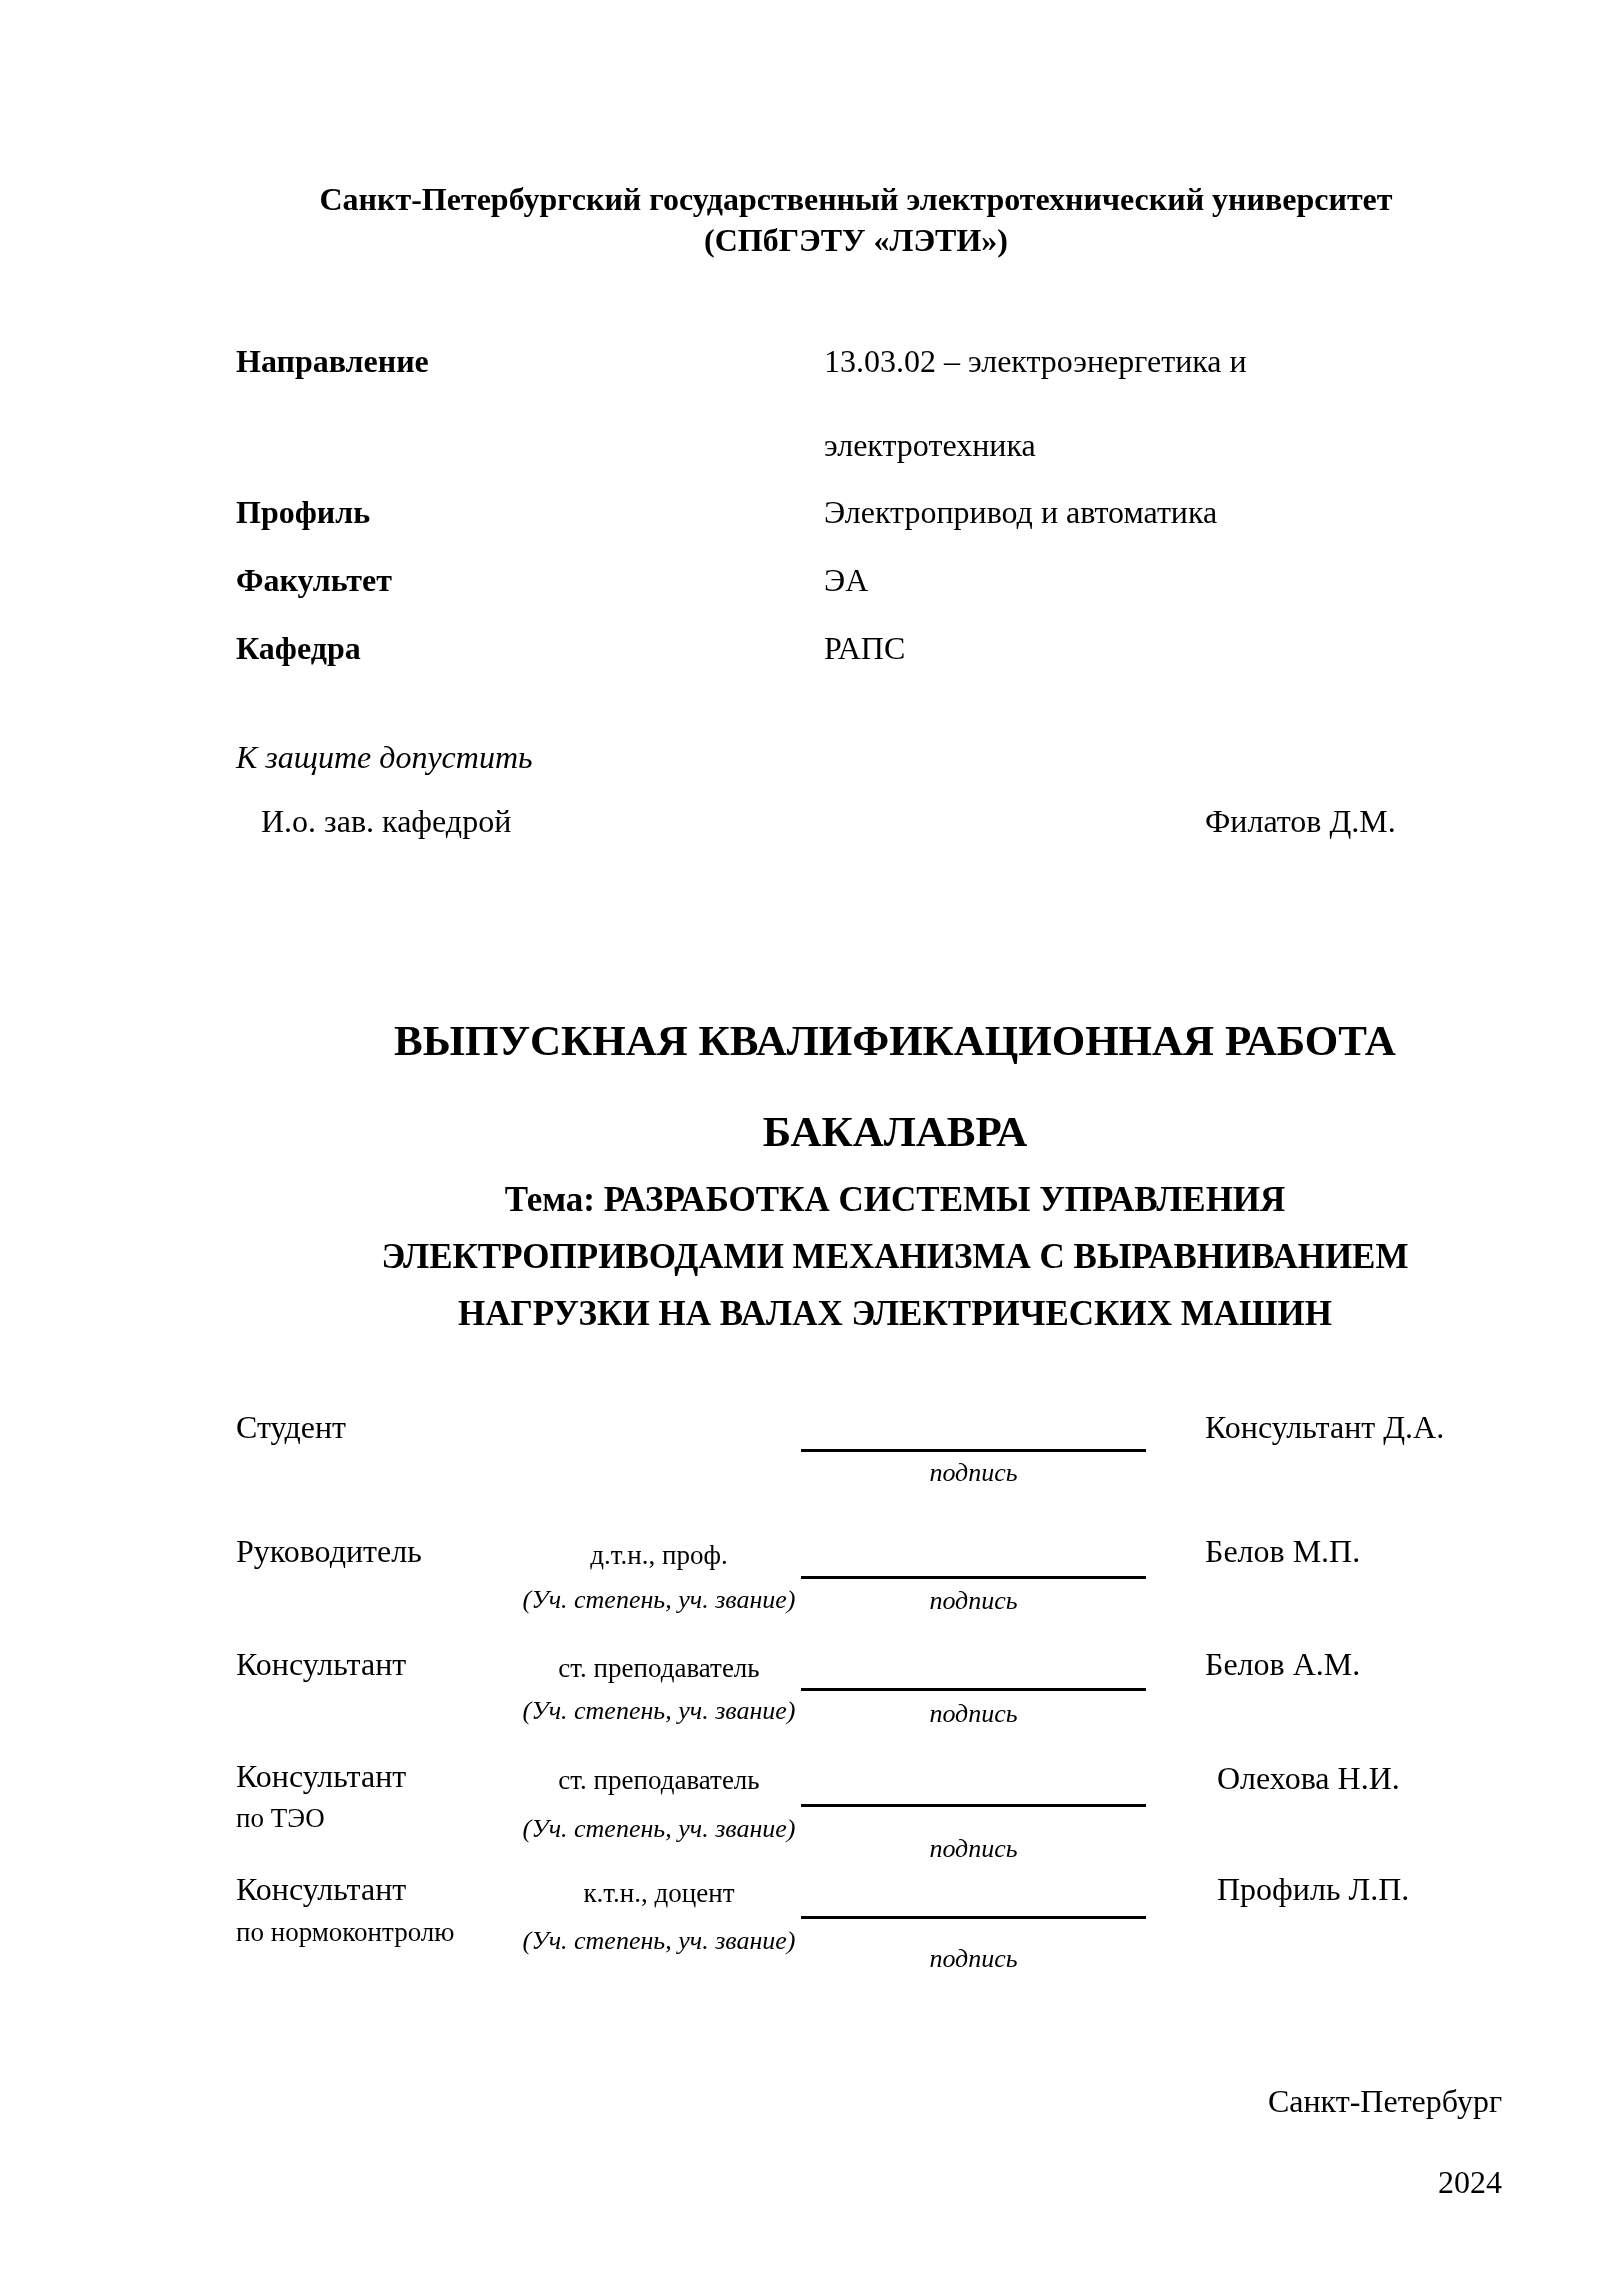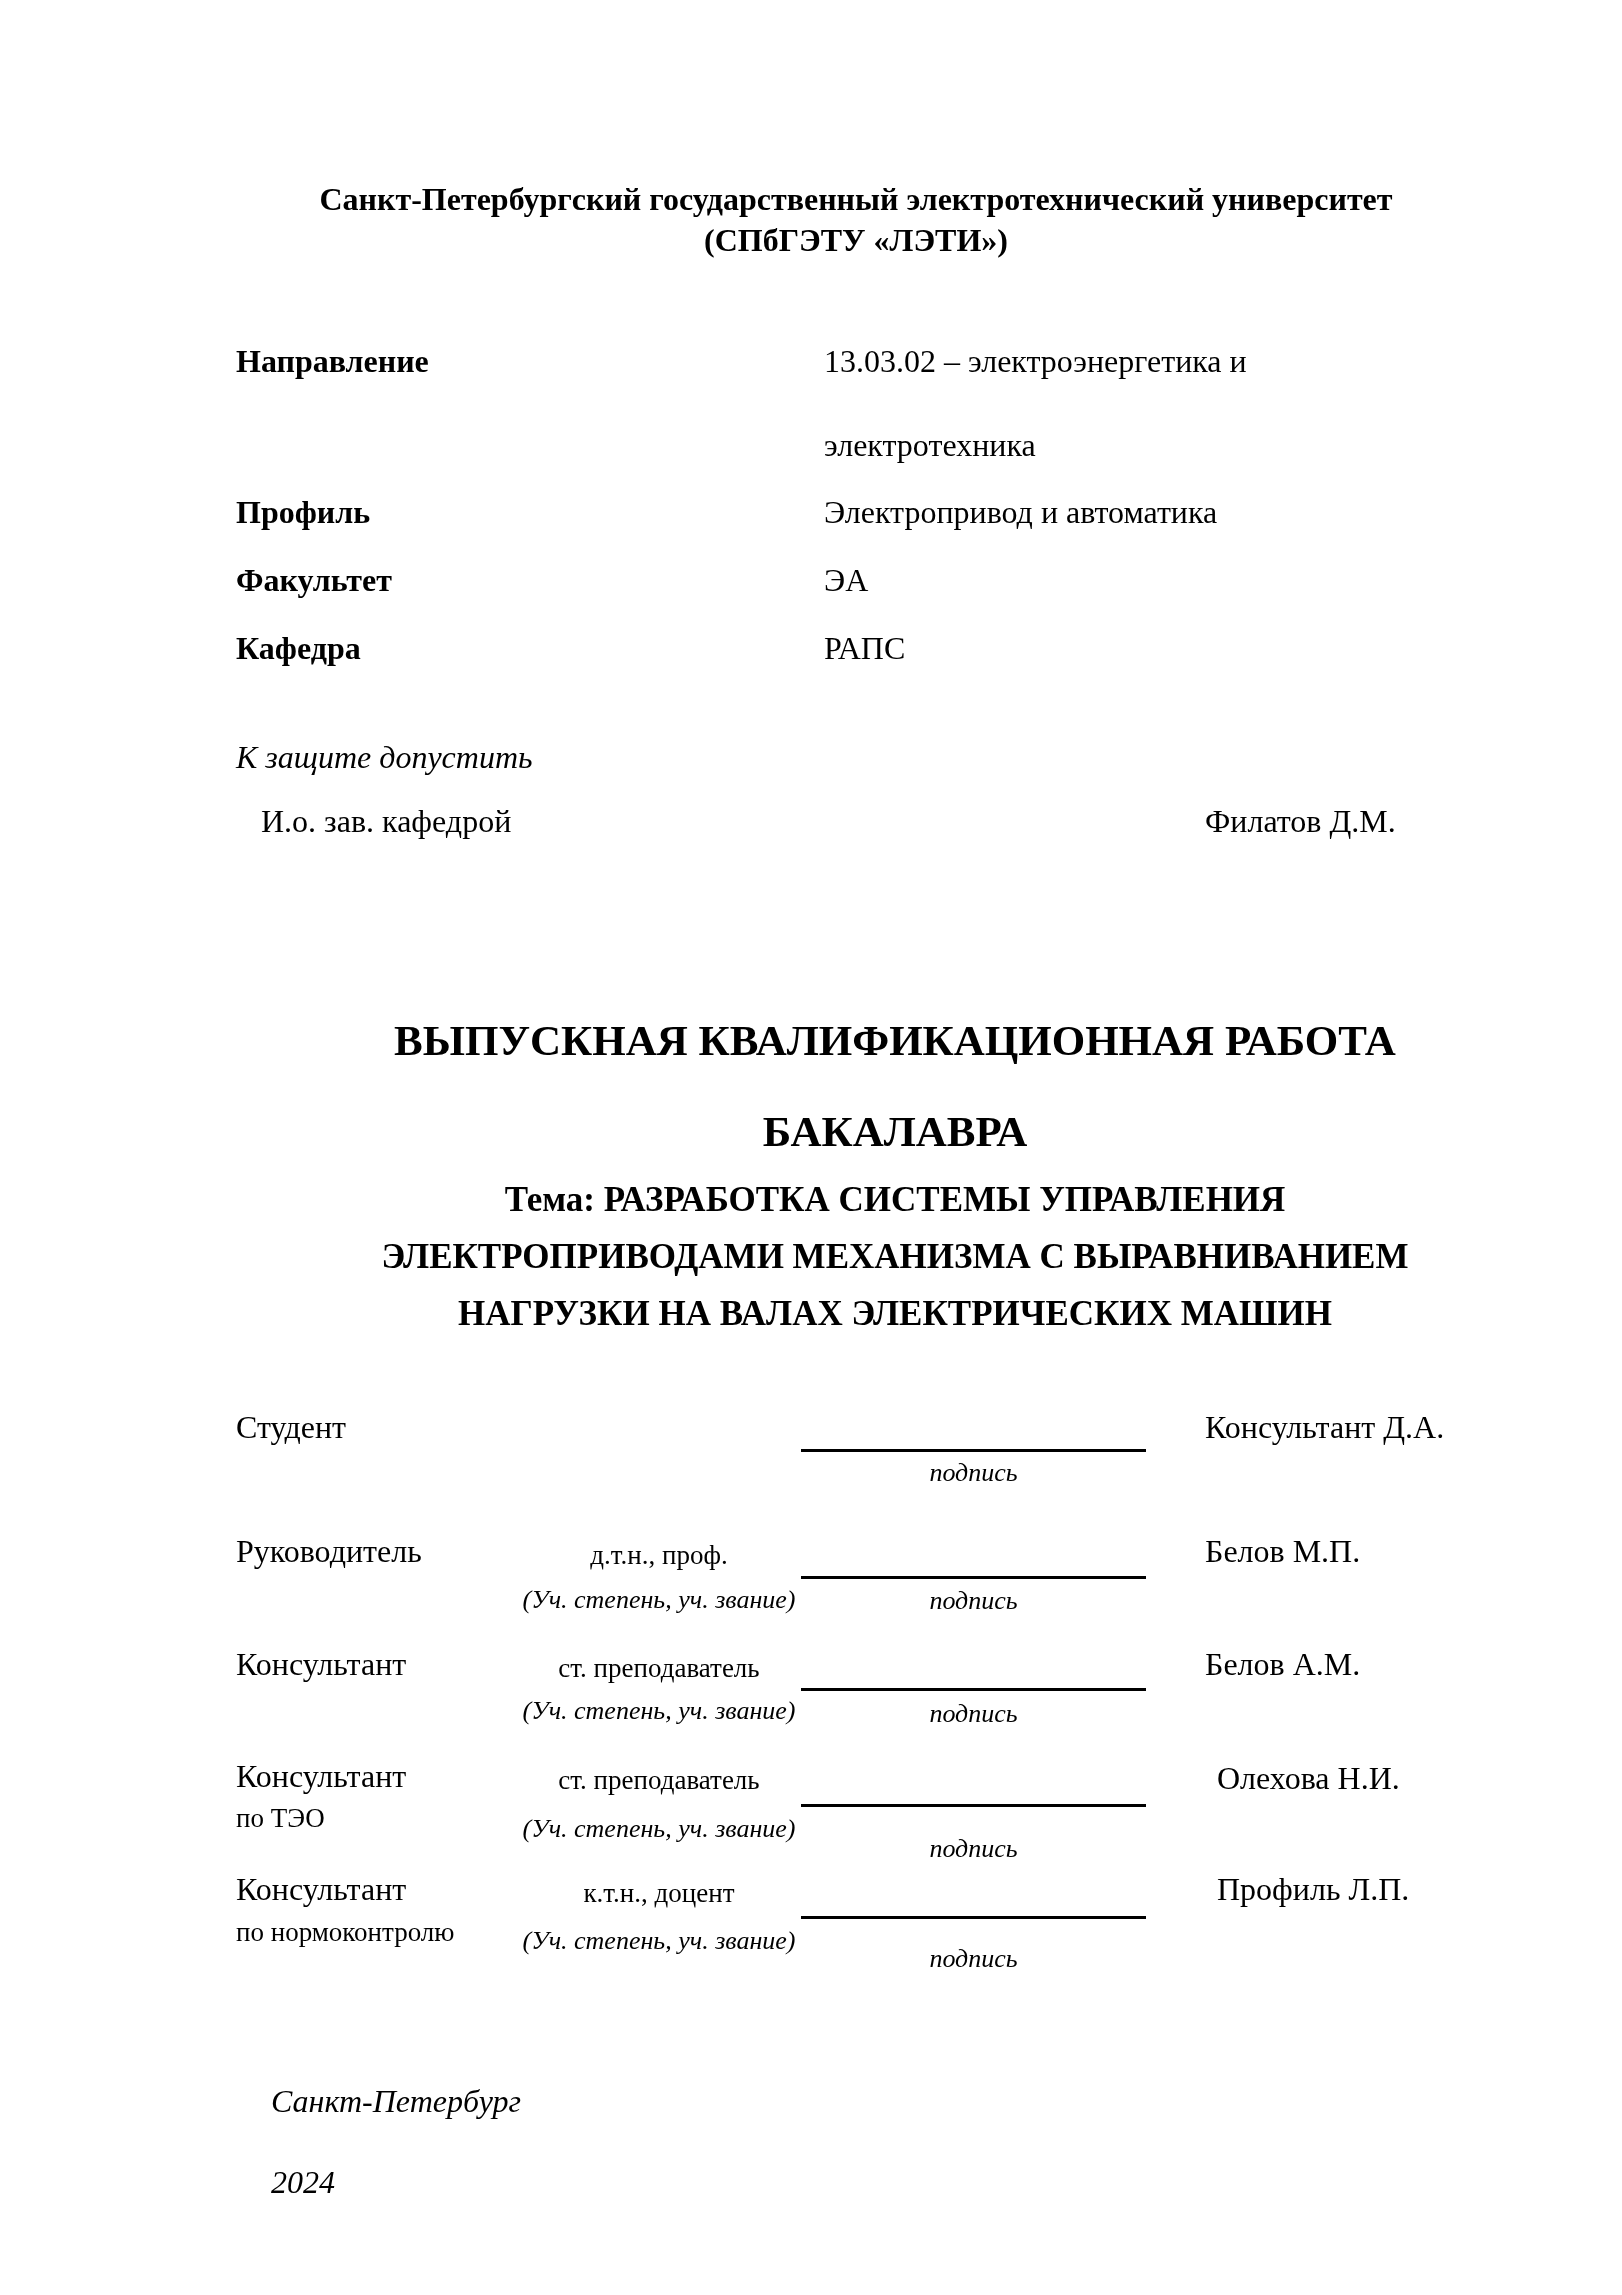--- a/index.html
+++ b/index.html
@@ -17,21 +17,21 @@
   .i { font-style: italic; }
   .center { text-align: center; }
   .fs-body  { font-size: 32px; line-height: 39px; }
   .fs-deg   { font-size: 27px; line-height: 31px; }
   .fs-small { font-size: 26px; line-height: 27px; }
   .fs-title { font-size: 43px; line-height: 91px; }
   .fs-theme { font-size: 35px; line-height: 57px; }
   .header-block { left: 236px; top: 161px; width: 1240px; text-align: center; line-height: 41px; margin-top: 18px; }
   .title-block { left: 314px; top: 995px; width: 1162px; }
   .theme-block { left: 314px; top: 1171px; width: 1162px; }
-  .footer-block { left: 271px; width: 1225px; text-align: left; font-style: italic; }
+  .footer-block { left: 277px; width: 1225px; text-align: right; }
   .sigline { position: absolute; width: 345px; height: 0; border-top: 3.1px solid #000; }
   .sigcap { position: absolute; left: 801px; width: 345px; text-align: center; }
   .degcell { position: absolute; left: 502px; width: 314px; text-align: center; }
 </style>
 </head>
 <body>
 
 <div class="page">
 
   <div class="abs header-block b fs-body">

